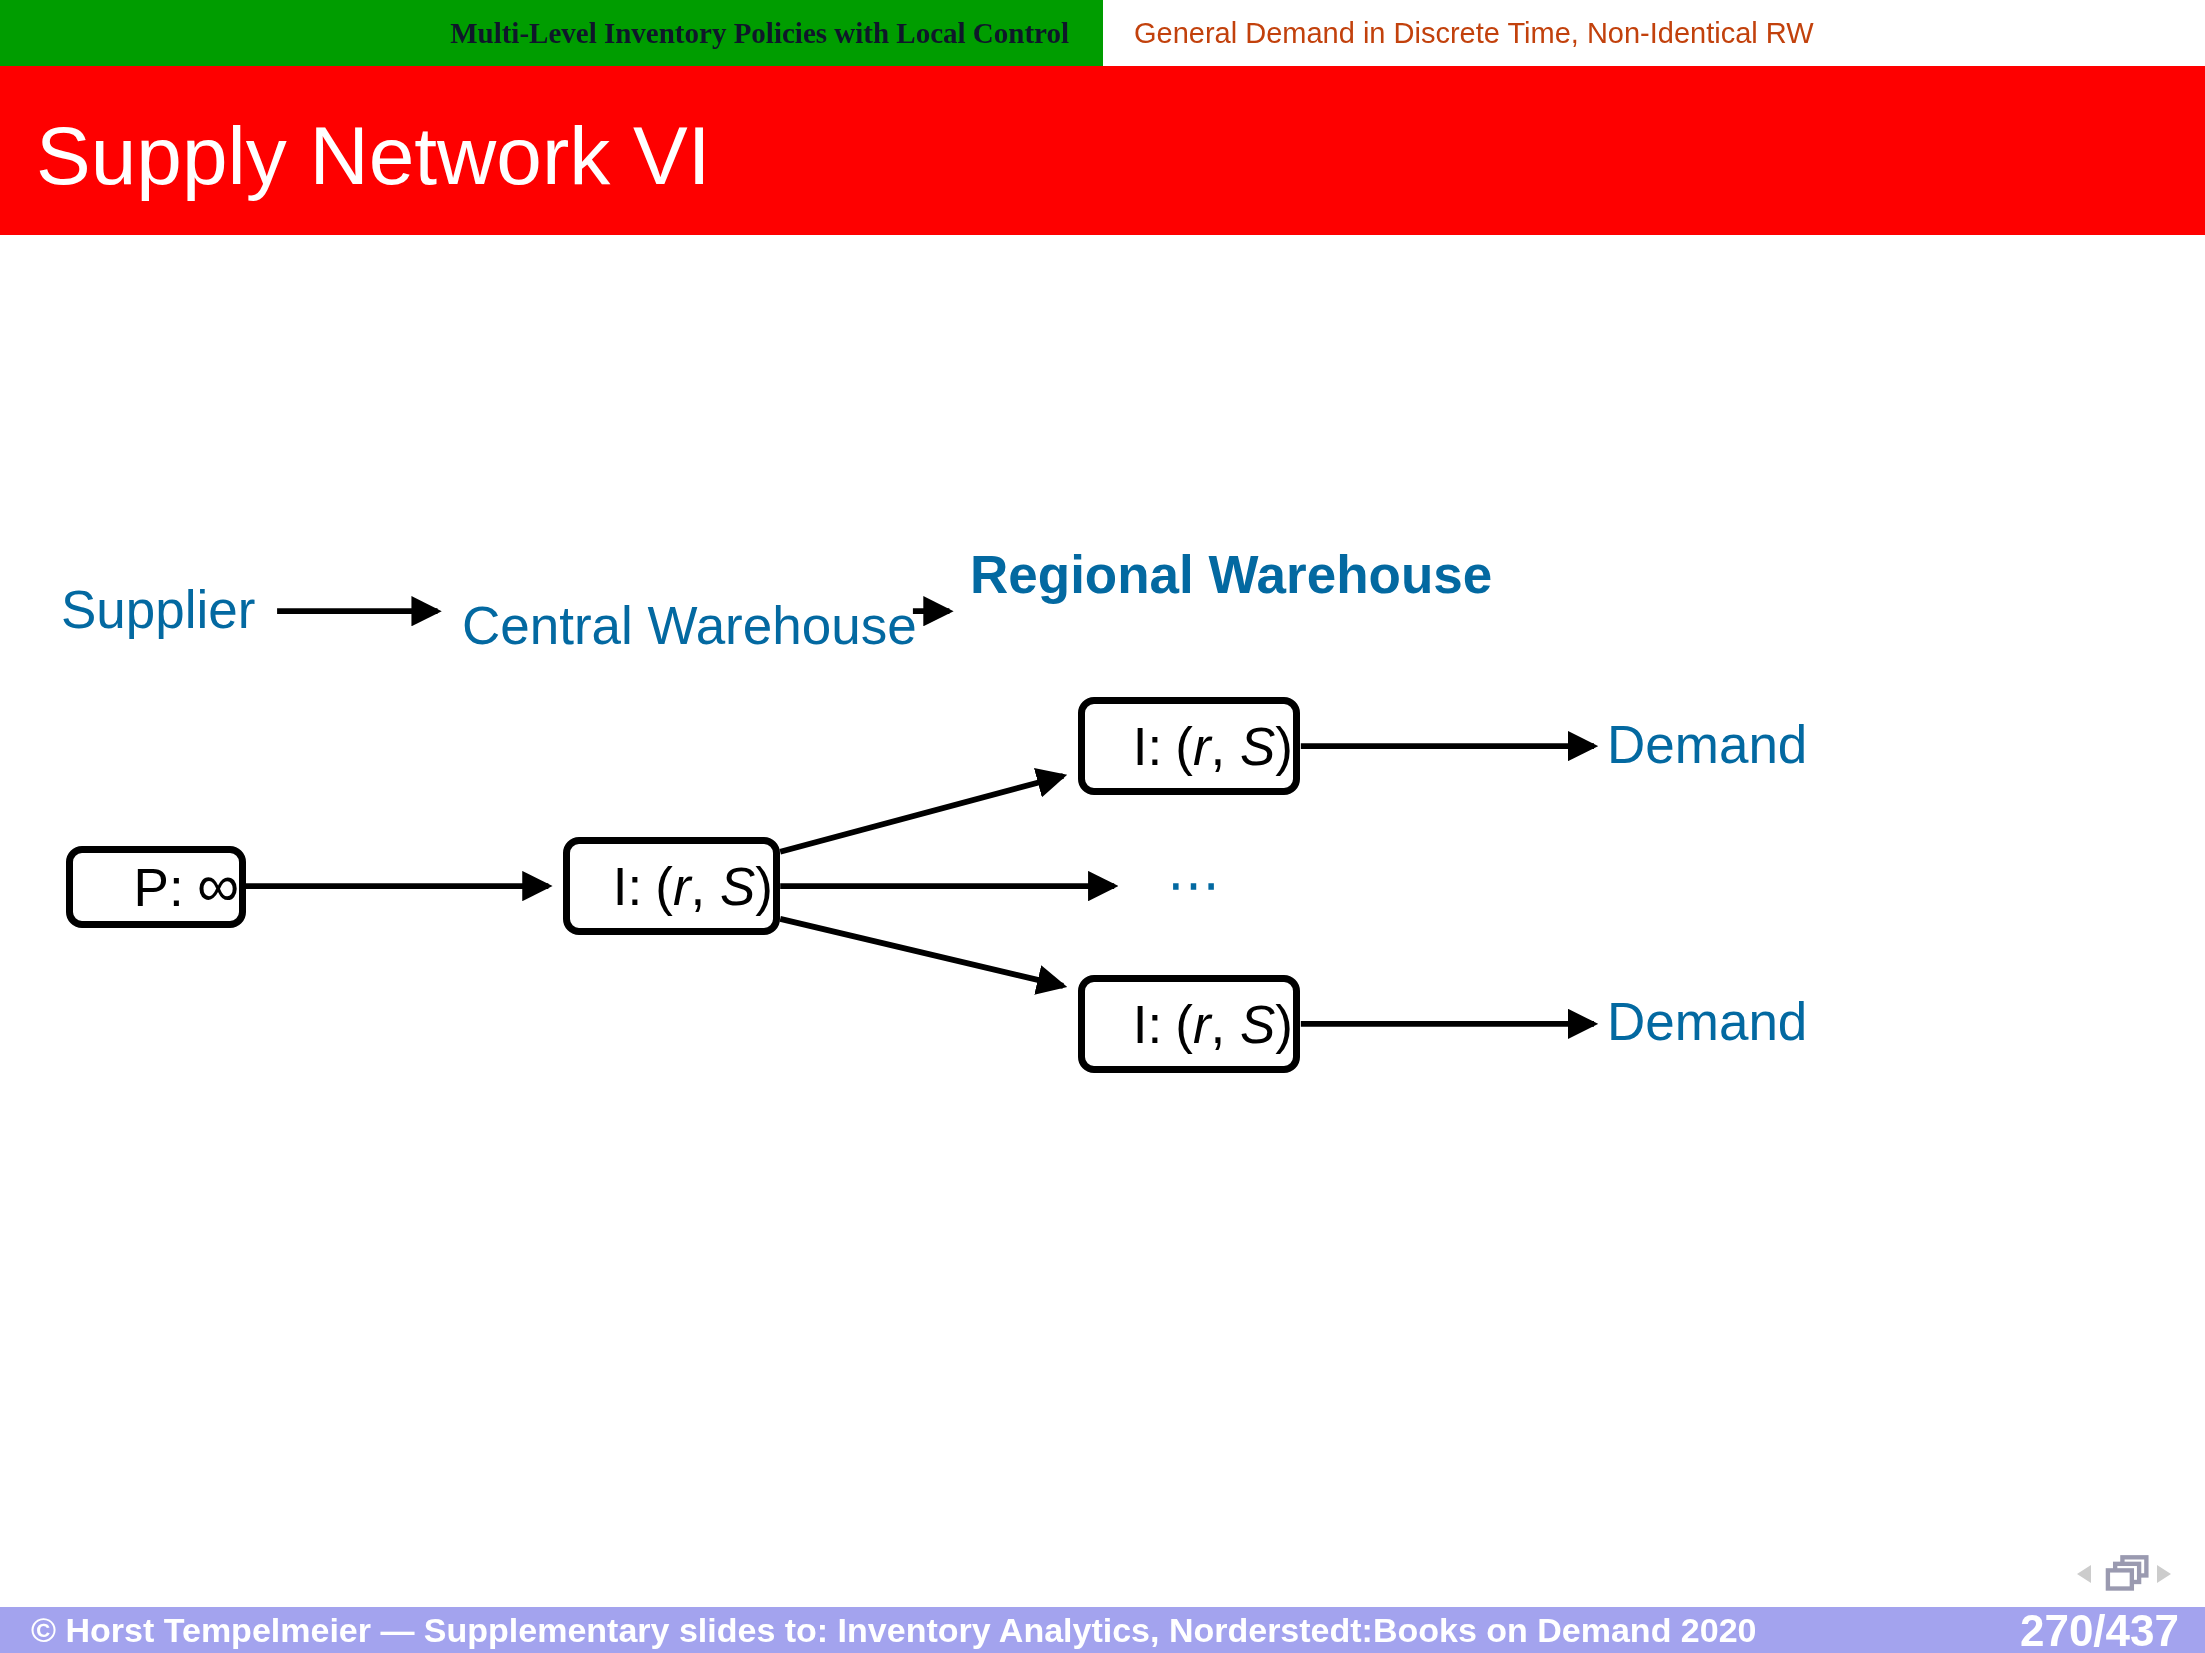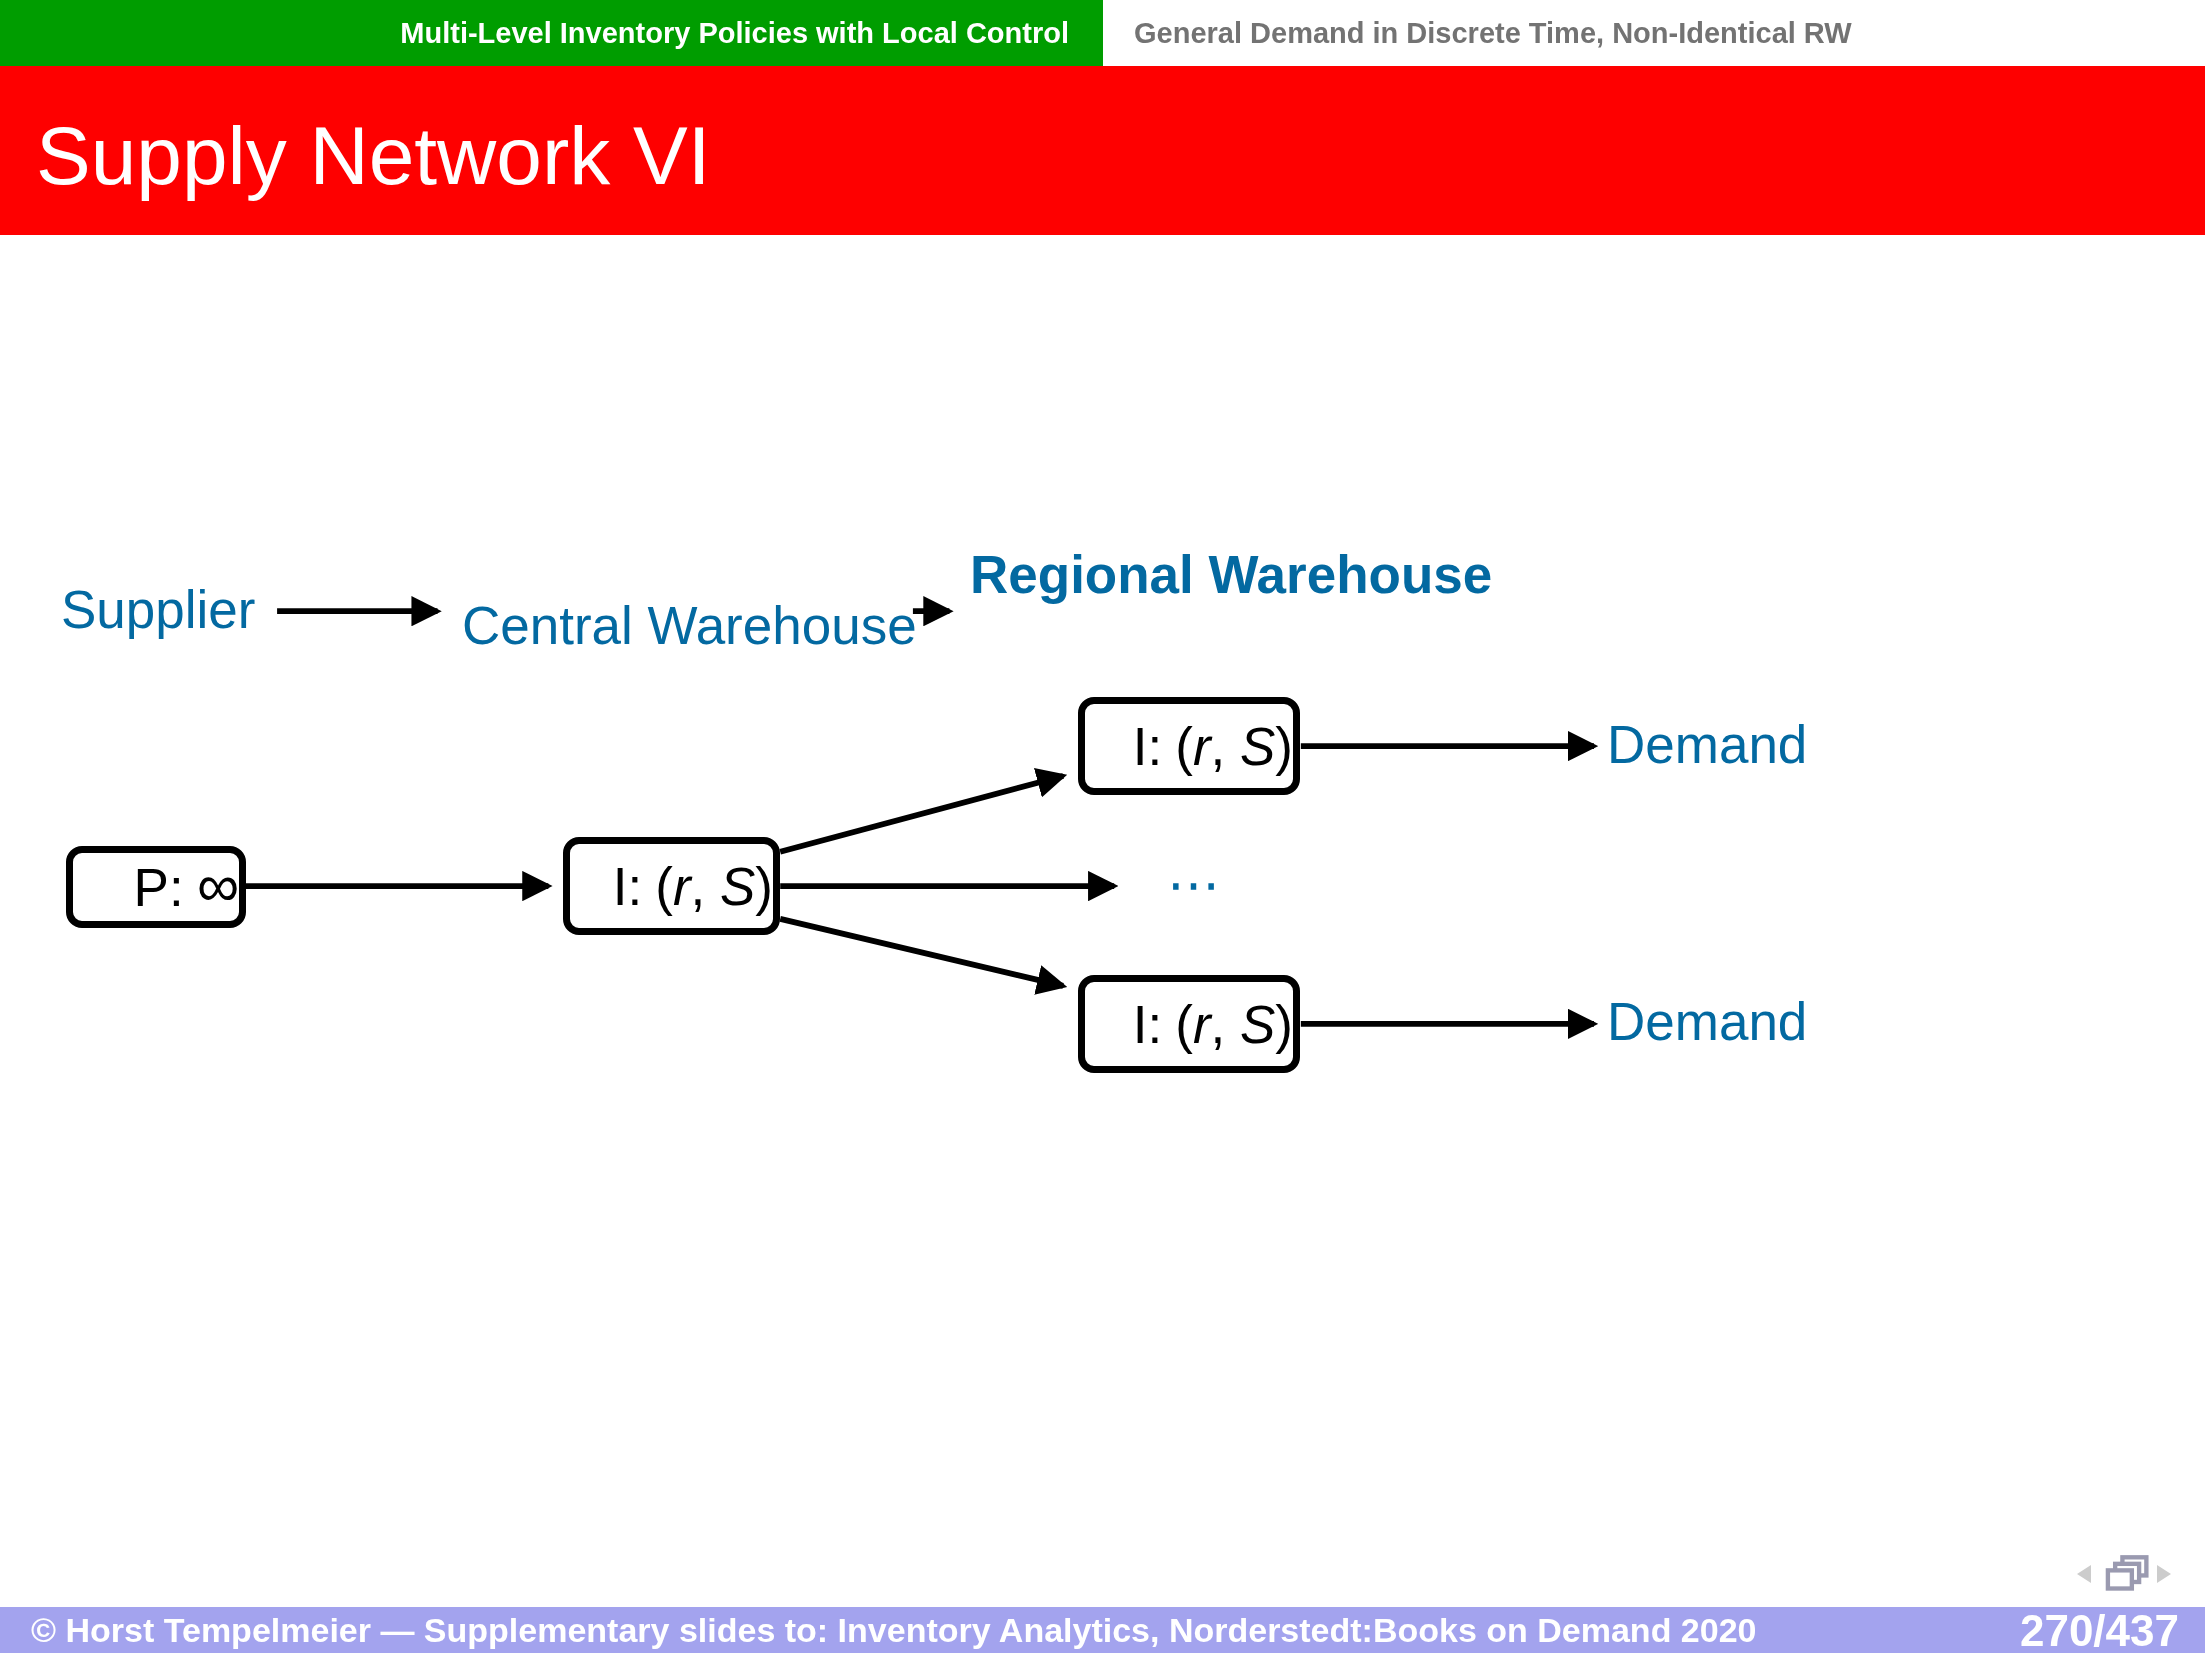--- a/index.html
+++ b/index.html
@@ -10,27 +10,27 @@
     font-family:"Liberation Sans", sans-serif;
     overflow:hidden;
   }
   
   .topbar{position:absolute;top:0;left:0;width:2205px;height:66px;display:flex;}
   .topbar-left{
     width:1103px;height:66px;background:#009d00;
     display:flex;align-items:center;justify-content:flex-end;
     padding-right:34px;box-sizing:border-box;
   }
-  .topbar-left .txt{color:#ffffff;font-size:29px;font-weight:bold;white-space:nowrap;}
+  .topbar-left .txt{color:#0f172a;font-size:29px;font-weight:bold;white-space:nowrap;font-family:Liberation Serif, serif;}
   .topbar-right{
     flex:1;height:66px;background:#ffffff;
     display:flex;align-items:center;
     padding-left:31px;box-sizing:border-box;
   }
-  .topbar-right .txt{color:#737373;font-size:29px;font-weight:bold;white-space:nowrap;}
+  .topbar-right .txt{color:#c2410c;font-size:29px;font-weight:normal;white-space:nowrap;}
   
   .titlebar{
     position:absolute;top:66px;left:0;width:2205px;height:169px;background:#fe0000;
     display:flex;align-items:center;padding-left:36px;padding-top:10.2px;box-sizing:border-box;
   }
   .titlebar .txt{color:#ffffff;font-size:82px;white-space:nowrap;}
   
   .lbl{position:absolute;color:#0369a1;font-size:53px;line-height:1;white-space:nowrap;}
   .node{
     position:absolute;box-sizing:border-box;background:#ffffff;

